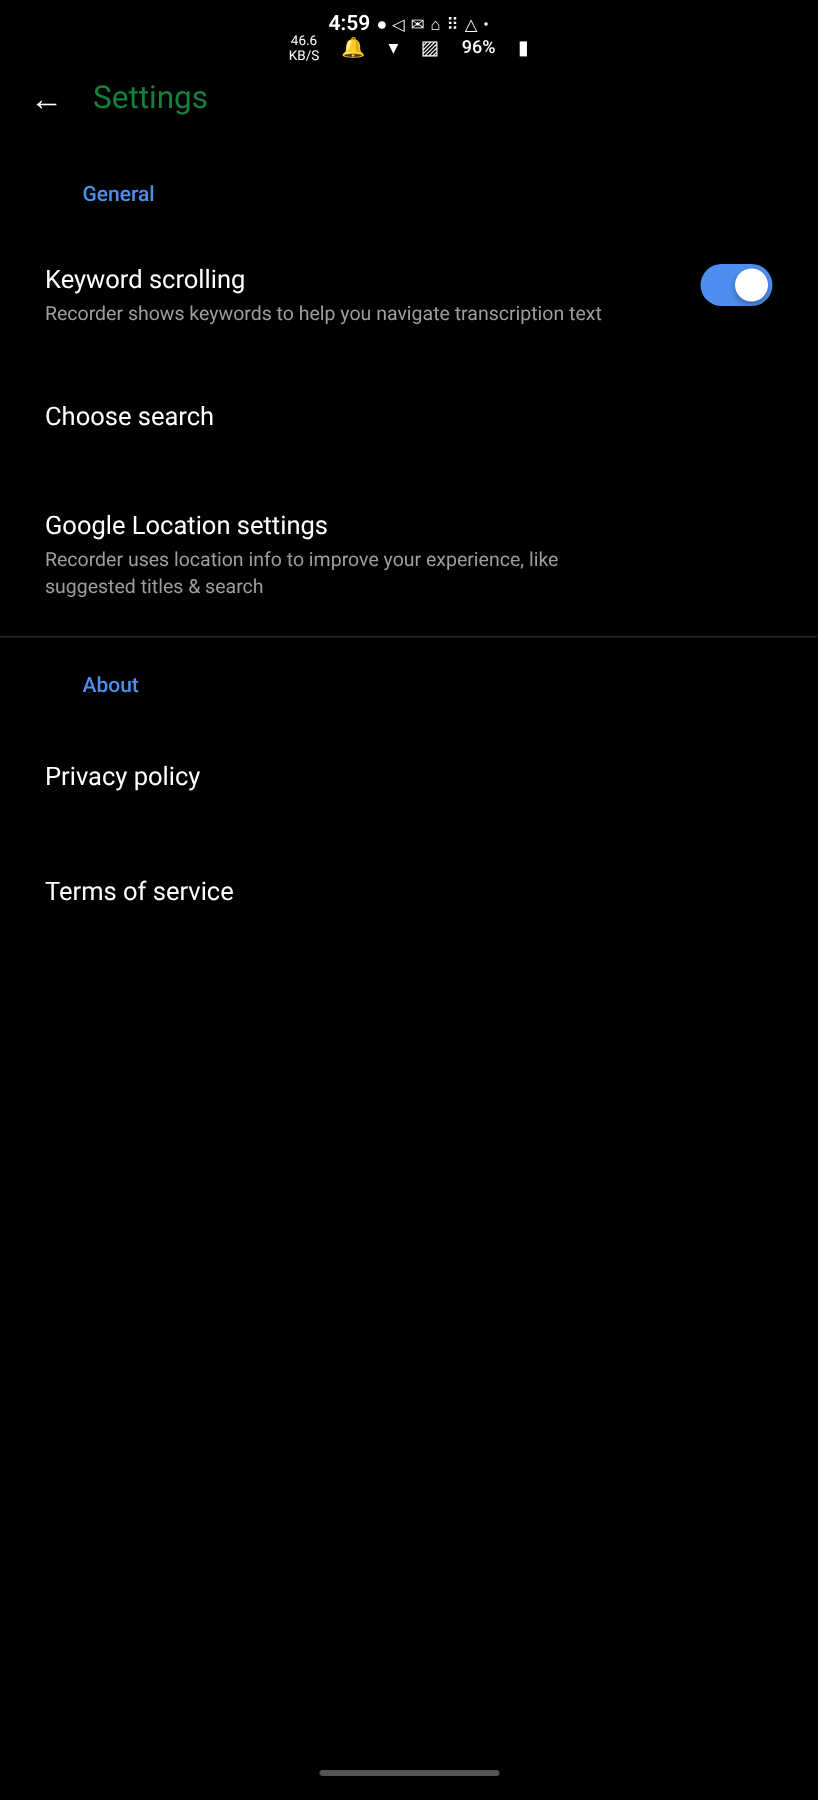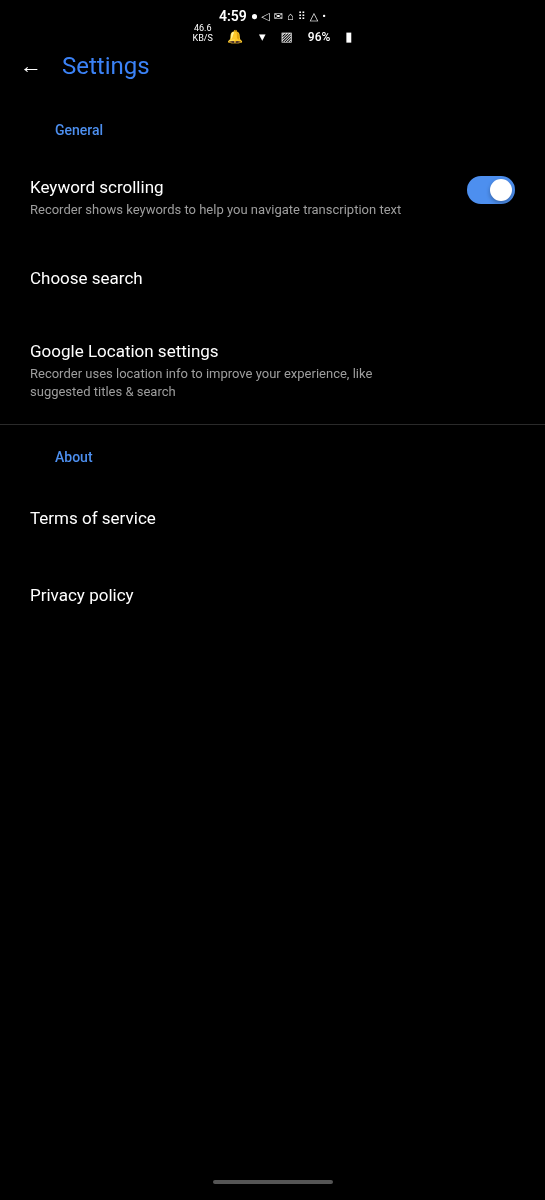--- a/index.html
+++ b/index.html
@@ -45,21 +45,21 @@
       gap: 4px;
     }
 
     .status-icon {
       color: #ffffff;
       font-size: 11px;
     }
 
     .status-bar-right {
       display: flex;
-      align-items: flex-end;
+      align-items: flex-start;
       gap: 15px;
     }
 
     .data-speed {
       font-size: 9px;
       color: #ffffff;
       line-height: 1.1;
       text-align: center;
     }
 
@@ -78,23 +78,23 @@
       height: 60px;
     }
 
     .back-arrow {
       color: #ffffff;
       font-size: 22px;
       cursor: pointer;
     }
 
     .app-title {
-      font-size: 24px;
+      font-size: 21px;
       font-weight: 400;
-      color: #3b82f6;
+      color: #15803d;
     }
 
     
     .settings-content {
       padding-top: 10px;
     }
 
     
     .section-header {
       padding: 16px 30px 8px 30px;
@@ -245,23 +245,23 @@
   <div class="settings-item">
     <div class="settings-item-title">Google Location settings</div>
     <div class="settings-item-subtitle">Recorder uses location info to improve your experience, like suggested titles &amp; search</div>
   </div>
 
   <div class="divider"></div>
 
   <div class="section-header">About</div>
 
   <div class="settings-item-simple">
+    <div class="settings-item-title">Privacy policy</div>
+  </div>
+
+  <div class="settings-item-simple">
     <div class="settings-item-title">Terms of service</div>
   </div>
 
-  <div class="settings-item-simple">
-    <div class="settings-item-title">Privacy policy</div>
-  </div>
-
 
 </div>
 
 <div class="bottom-bar"></div>
 
 </body></html>

